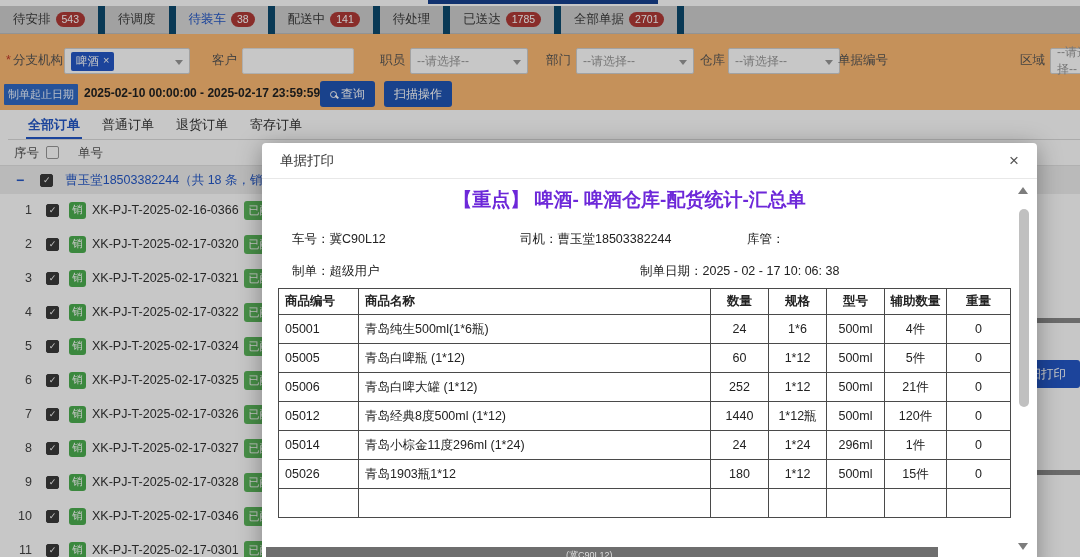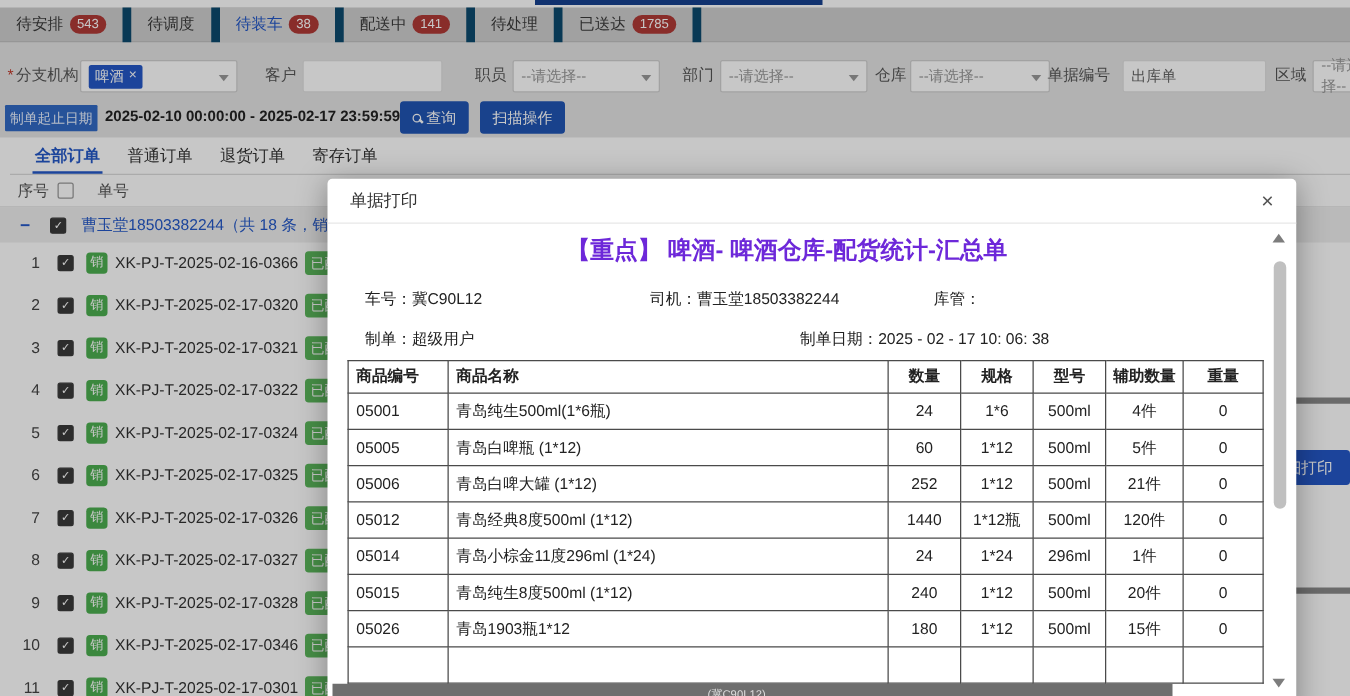--- a/index.html
+++ b/index.html
@@ -7,21 +7,21 @@
   body { position:relative; background:#fff; font-family:"Liberation Sans", sans-serif; }
 
   
   .bg { position:absolute; inset:0; z-index:1; }
   .topline { position:absolute; left:428px; top:0; width:230px; height:4px; background:#17408f; }
   .topbar { position:absolute; left:0; top:6px; width:1080px; height:28px; background:#cfcfcf; display:flex; align-items:center; border-bottom:1px solid #bdbdbd; }
   .ttab { display:flex; align-items:center; gap:5px; padding:0 13px; height:28px; font-size:12.5px; color:#3a3a3a; border-right:7px solid #0c4a6e; cursor:pointer; }
   .ttab.active { color:#2458c7; background:#dadada; }
   .tbadge { background:#b03a37; color:#fff; font-size:10.5px; line-height:15px; padding:0 6px; border-radius:8px; }
 
-  .filters { position:absolute; left:0; top:34px; width:1080px; height:76px; background:#e5e5e5; }
+  .filters { position:absolute; left:0; top:34px; width:1080px; height:76px; background:#fdba74; }
   .frow { position:absolute; left:0; width:1080px; height:28px; }
   .flbl { position:absolute; top:6px; font-size:12.5px; color:#555; white-space:nowrap; }
   .req { color:#c0392b; margin-right:2px; }
   .fsel { position:absolute; top:2px; height:26px; border:1px solid #d0d0d0; border-radius:2px; background:#fff; display:flex; align-items:center; padding:0 6px; font-size:12px; color:#999; cursor:pointer; }
   .fsel .caret { position:absolute; right:6px; top:11px; width:0; height:0; border-left:4px solid transparent; border-right:4px solid transparent; border-top:5px solid #999; }
   .finput { position:absolute; top:2px; height:26px; border:1px solid #e0e0e0; border-radius:2px; background:#fff; font-size:12px; color:#666; display:flex; align-items:center; padding:0 6px; }
   .tag { background:#2458c7; color:#fff; font-size:11.5px; padding:2px 5px; border-radius:2px; display:flex; align-items:flex-start; gap:4px; }
   .tag .x { font-size:11px; cursor:pointer; }
   .datechip { position:absolute; left:4px; top:4px; background:#316ac5; color:#e9f1ff; font-size:11px; padding:3px 4px; border-radius:1px; }
   .daterange { position:absolute; left:84px; top:6px; font-size:12px; font-weight:bold; color:#222; }
@@ -102,20 +102,24 @@
       <div class="ttab">
         <span>配送中</span>
         <span class="tbadge">141</span>
       </div>
       <div class="ttab">
         <span>待处理</span>
       </div>
       <div class="ttab">
         <span>已送达</span>
         <span class="tbadge">1785</span>
+      </div>
+      <div class="ttab">
+        <span>全部单据</span>
+        <span class="tbadge">2701</span>
       </div>
     </div>
 
   <div class="filters">
     <div class="frow" style="top:12px;">
       <span class="flbl" style="left:6px;"><span class="req">*</span><span>分支机构</span></span>
       <div class="fsel" style="left:64px; width:126px;">
         <span class="tag">
             <span>啤酒</span>
             <span class="x">×</span>
@@ -133,21 +137,20 @@
       <div class="fsel" style="left:576px; width:118px;">
           <span>--请选择--</span>
           <span class="caret"></span>
         </div>
       <span class="flbl" style="left:700px;">仓库</span>
       <div class="fsel" style="left:728px; width:112px;">
           <span>--请选择--</span>
           <span class="caret"></span>
         </div>
       <span class="flbl" style="left:838px;">单据编号</span>
-      <div class="finput" style="left:898px; width:115px;">出库单</div>
       <span class="flbl" style="left:1020px;">区域</span>
       <div class="fsel" style="left:1050px; width:60px;">
           <span>--请选择--</span>
         </div>
     </div>
     <div class="frow" style="top:46px;">
       <span class="datechip">制单起止日期</span>
       <span class="daterange">2025-02-10 00:00:00 - 2025-02-17 23:59:59</span>
       <button class="btn" style="left:320px;">
           <span class="lens"></span>
@@ -350,29 +353,20 @@
         <tr>
           <td class="al">05014</td>
           <td class="al">青岛小棕金11度296ml (1*24)</td>
           <td>24</td>
           <td>1*24</td>
           <td>296ml</td>
           <td>1件</td>
           <td>0</td>
         </tr>
         <tr>
-          <td class="al">05015</td>
-          <td class="al">青岛纯生8度500ml (1*12)</td>
-          <td>240</td>
-          <td>1*12</td>
-          <td>500ml</td>
-          <td>20件</td>
-          <td>0</td>
-        </tr>
-        <tr>
           <td class="al">05026</td>
           <td class="al">青岛1903瓶1*12</td>
           <td>180</td>
           <td>1*12</td>
           <td>500ml</td>
           <td>15件</td>
           <td>0</td>
         </tr>
         <tr>
           <td class="al"></td>

